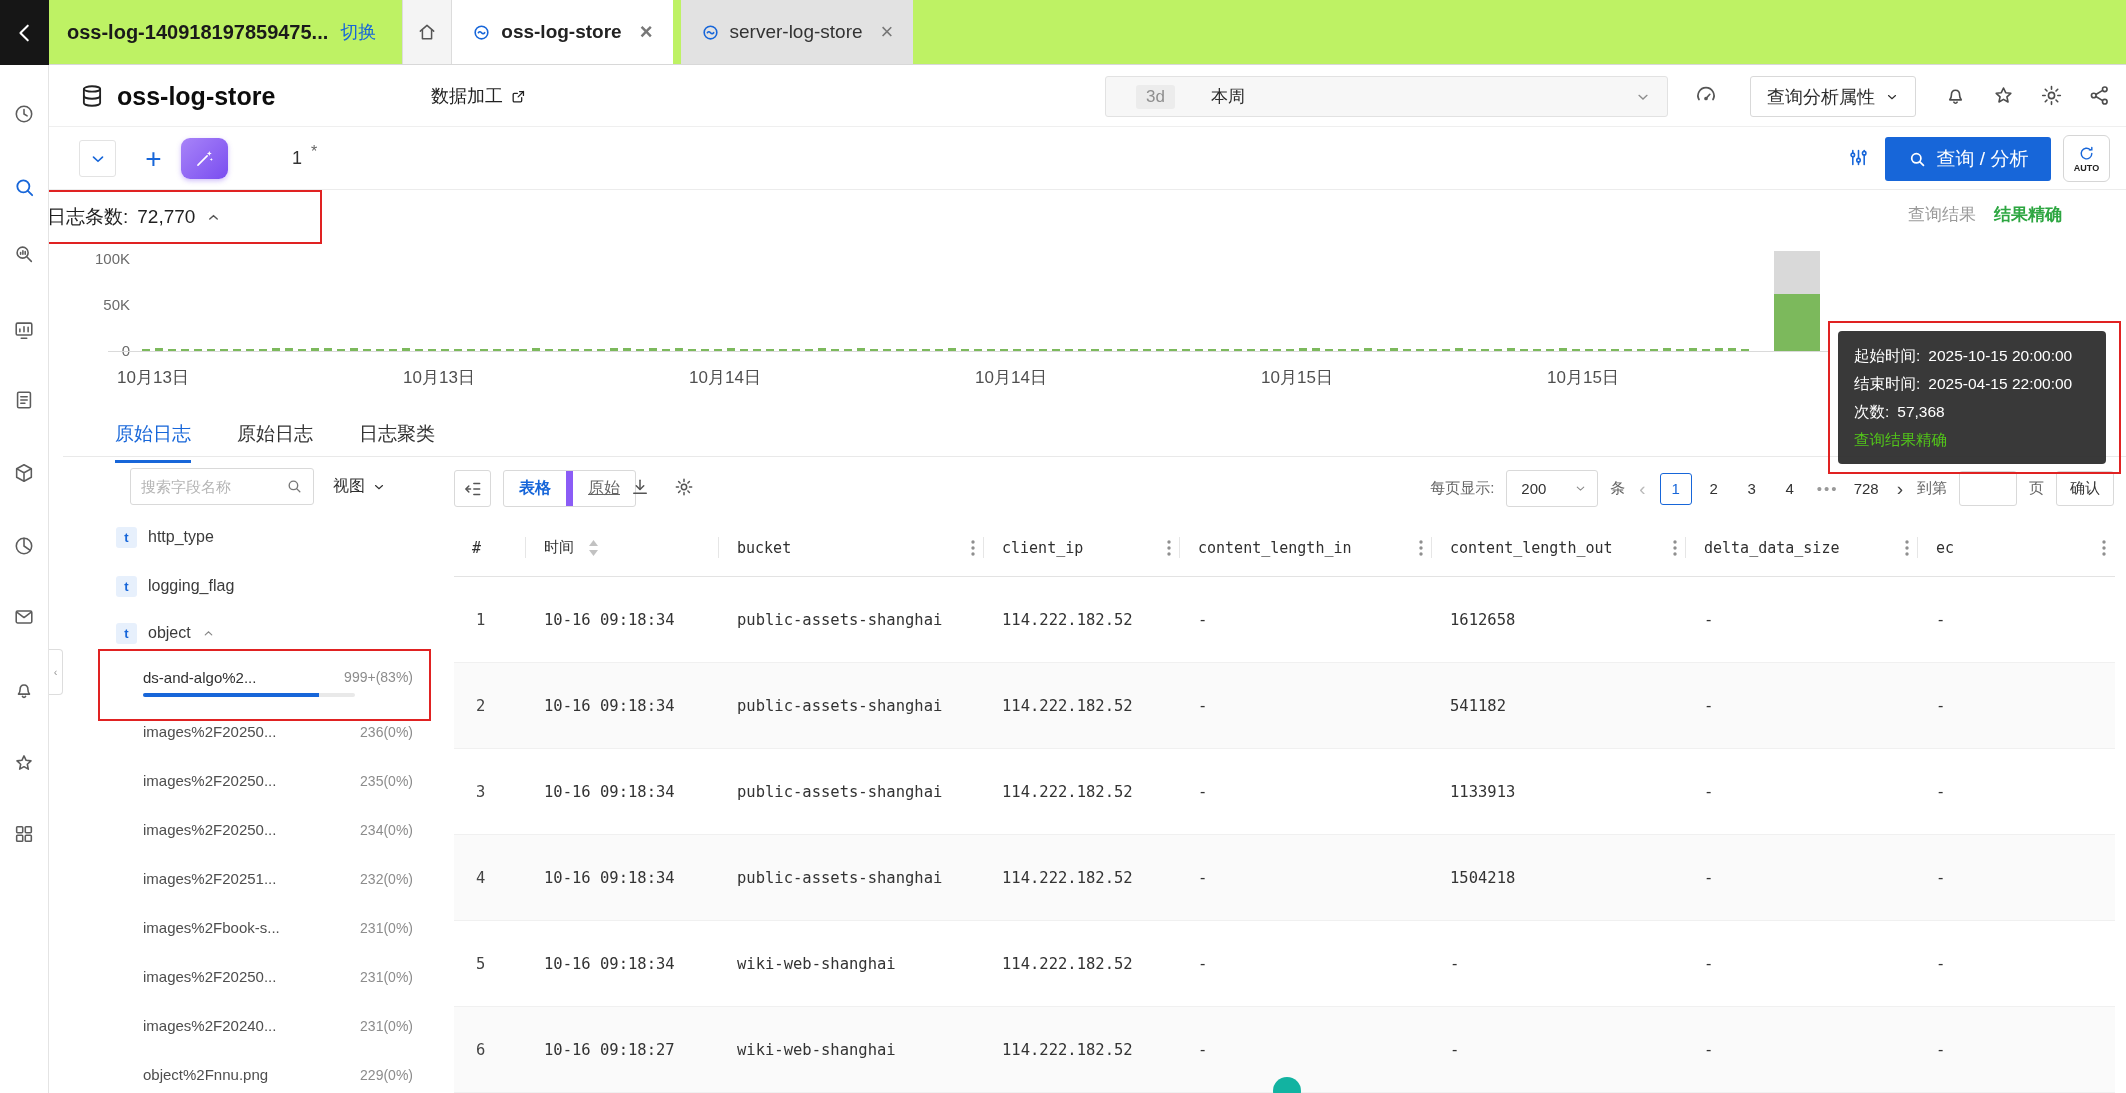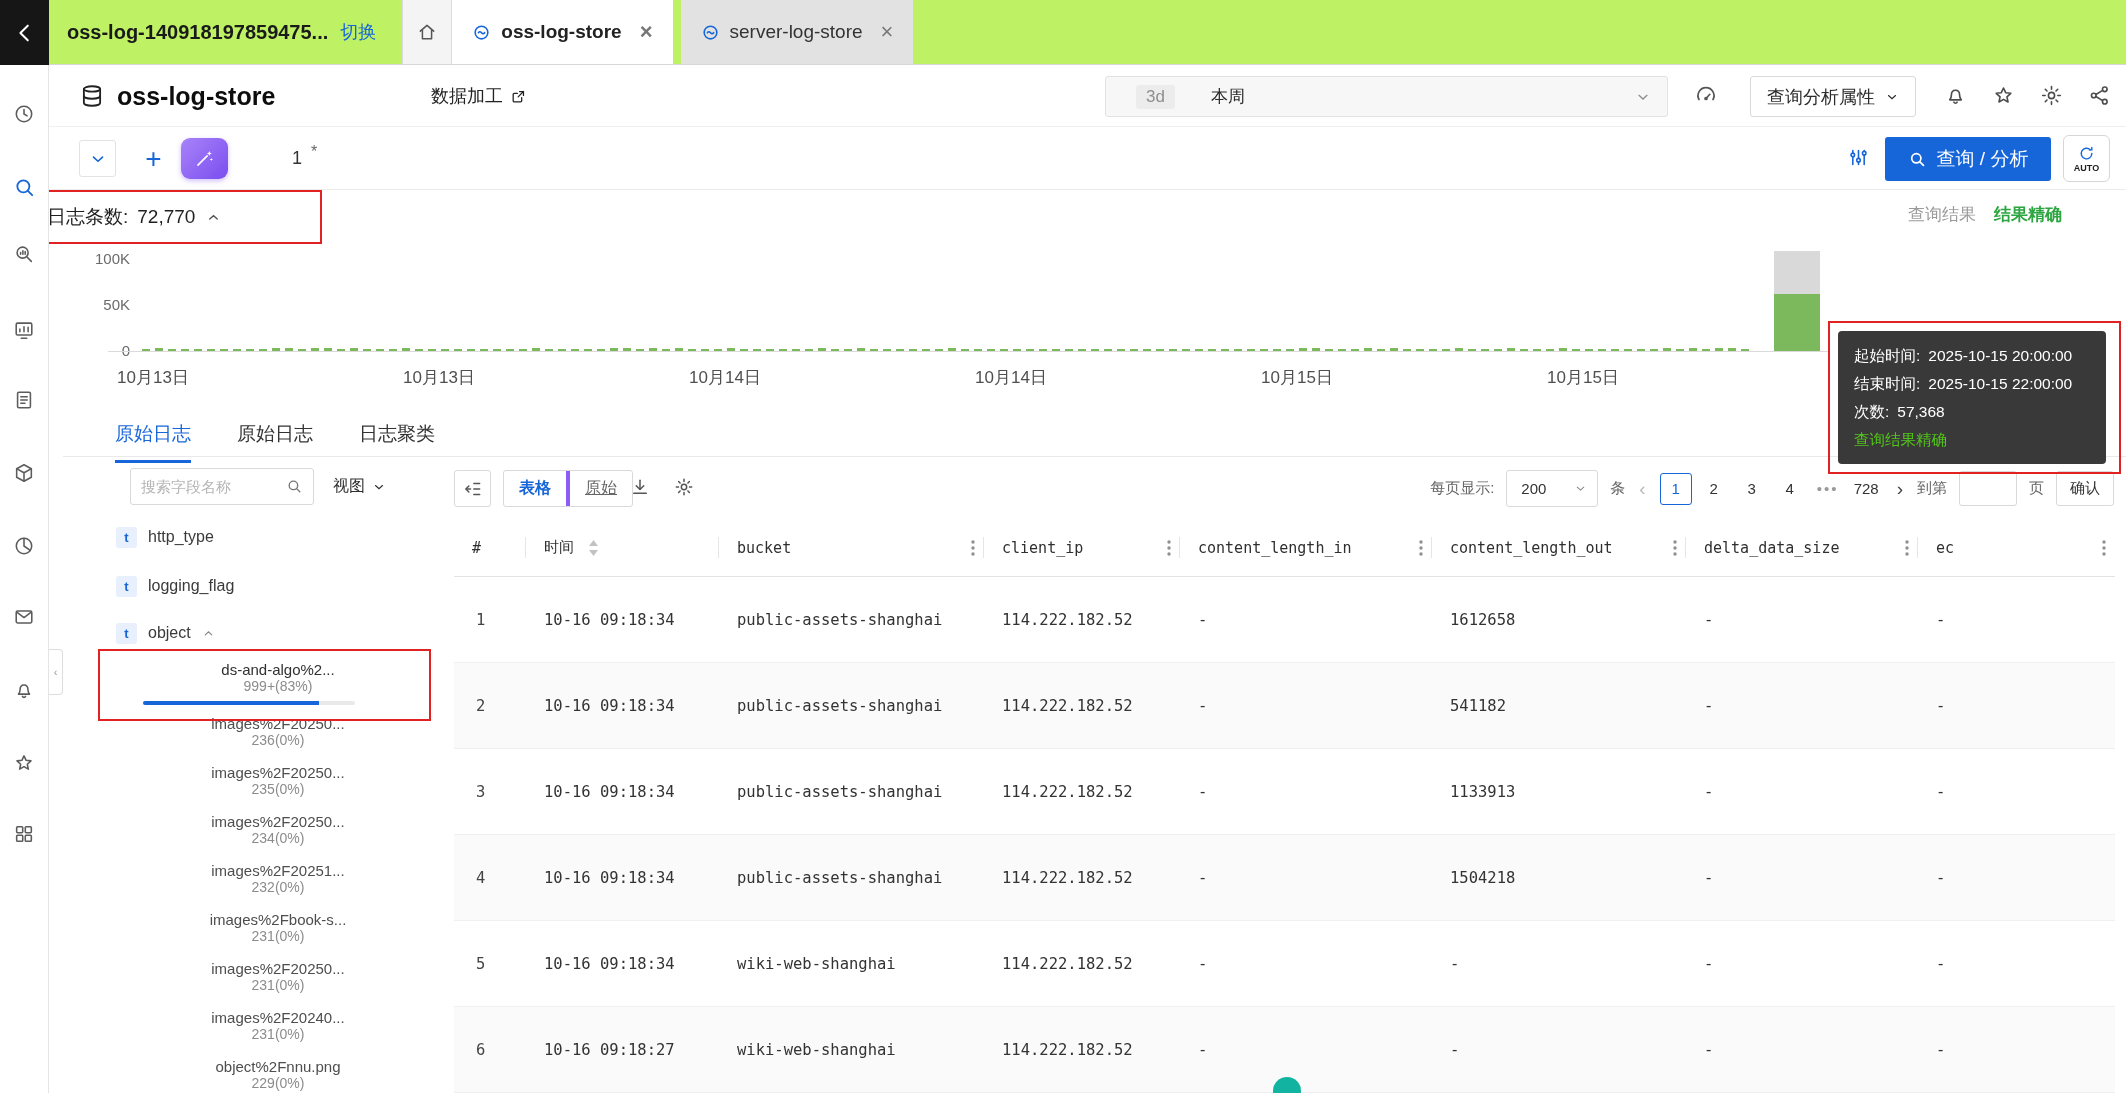--- a/index.html
+++ b/index.html
@@ -106,35 +106,35 @@
   .fp-search input::placeholder { color:#b5b5b5; }
   .fp-search .s-icon { color:#777; cursor:pointer; }
   .fp-view { position:absolute; left:333px; top:468px; height:37px; display:flex; align-items:center; gap:7px; font-size:16px; color:#2f2f2f; cursor:pointer; }
   .field-row { position:absolute; left:116px; width:300px; height:40px; display:flex; align-items:center; gap:11px; cursor:pointer; }
   .tag-t { width:21px; height:21px; border-radius:3px; background:#e7f0fc; color:var(--accent); font-size:13px; font-weight:700;
            display:flex; align-items:center; justify-content:center; }
   .field-name { font-size:16px; color:#3a3a3a; }
   .field-caret { color:#888; }
   .values-list { position:absolute; left:143px; top:658px; width:270px; z-index:13; }
   .val-row { height:49px; display:flex; flex-direction:column; justify-content:center; cursor:pointer; }
-  .val-line { display:flex; justify-content:space-between; align-items:center;flex-direction:column; }
+  .val-line { display:flex; justify-content:space-between; align-items:center; }
   .val-name { font-size:15px; color:#4e4e4e; max-width:175px; overflow:hidden; white-space:nowrap; }
   .val-count { font-size:14px; color:#8c8c8c; }
   .val-row.hl .val-name { color:#303030; }
   .val-track { margin-top:7px; width:212px; height:4px; background:#e9e9e9; border-radius:2px; overflow:hidden; }
   .val-fill { height:100%; background:var(--accent); }
 
   
   .tt-colbtn { position:absolute; left:454px; top:470px; width:37px; height:37px; border:1px solid #d9d9d9; border-radius:3px;
                display:flex; align-items:center; justify-content:center; color:#555; background:#fff; cursor:pointer; z-index:6; }
   .tt-seg { position:absolute; left:503px; top:470px; height:37px; display:flex; border:1px solid #d9d9d9; border-radius:3px;
             overflow:hidden; background:#fff; z-index:6; }
   .seg { padding:0 15px; display:flex; align-items:center; font-size:16px; cursor:pointer; color:#666; }
   .seg.active { color:var(--accent); font-weight:600; }
-  .seg + .seg { border-left:4px solid #8b5cf6;text-decoration:underline; }
+  .seg + .seg { border-left:7px solid #8b5cf6;text-decoration:underline; }
   .tt-download { position:absolute; left:630px; top:477px; color:#555; cursor:pointer; z-index:6; }
   .tt-gear { position:absolute; left:674px; top:477px; color:#555; cursor:pointer; z-index:6; }
   .tt-right { position:absolute; right:12px; top:468px; height:41px; display:flex; align-items:center; gap:12px; font-size:15px; color:#666; z-index:6; }
   .psize-select { width:92px; height:37px; border:1px solid #d9d9d9; border-radius:3px; display:flex; align-items:center;
                   justify-content:space-between; padding:0 10px 0 14px; color:#333; cursor:pointer; background:#fff; }
   .pg-chevron { color:#b9b9b9; font-size:19px; padding:0 2px; cursor:pointer; }
   .pg-chevron.next { color:#444; }
   .pagination { display:flex; align-items:center; gap:6px; }
   .page { min-width:32px; height:32px; display:flex; align-items:center; justify-content:center; font-size:15px; color:#333;
           border-radius:3px; cursor:pointer; padding:0 4px; }
@@ -532,21 +532,21 @@
       <div class="x-label" style="left: 1523px;">10月15日</div>
     </div>
 
   <div class="tooltip">
     <div class="tip-row">
         <span>起始时间:</span>
         <span>2025-10-15 20:00:00</span>
       </div>
     <div class="tip-row">
         <span>结束时间:</span>
-        <span>2025-10-15 22:00:00</span>
+        <span>2025-04-15 22:00:00</span>
       </div>
     <div class="tip-row">
         <span>次数:</span>
         <span>57,368</span>
       </div>
     <div class="tip-status">查询结果精确</div>
   </div>
   <div class="redbox redbox-tooltip"></div>
   <div class="redbox redbox-field"></div>
 

